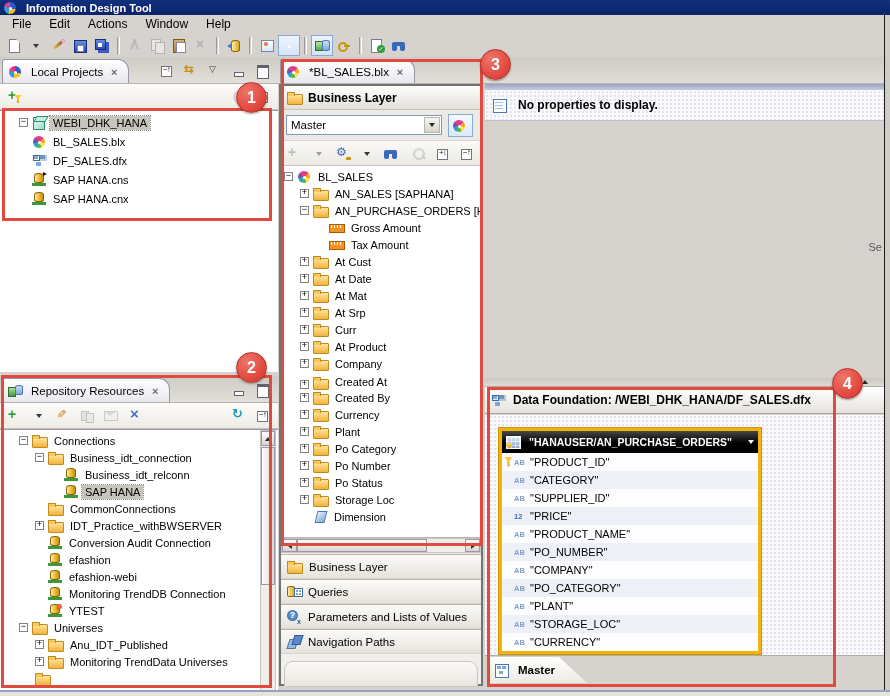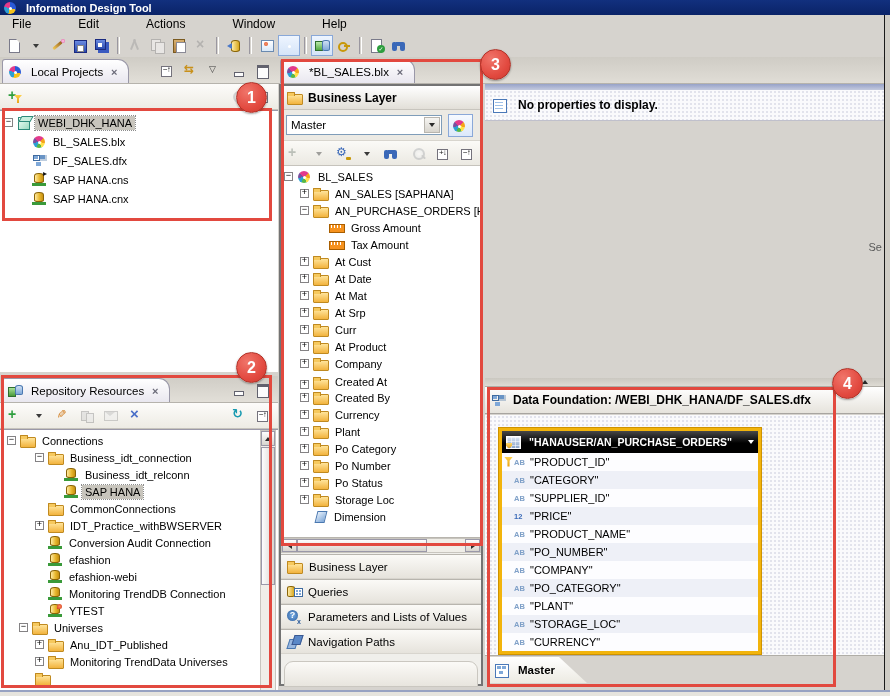--- a/index.html
+++ b/index.html
@@ -2,21 +2,21 @@
 <html><head>
 <meta charset="utf-8">
 <style>
   *{box-sizing:border-box;margin:0;padding:0;}
   html,body{width:890px;height:696px;}
   body{position:relative;font-family:"Liberation Sans","DejaVu Sans",sans-serif;background:#d6d3ce;overflow:hidden;}
 
   
   #titlebar{position:absolute;left:0;top:0;right:0;height:15px;background:linear-gradient(#12307e,#0a2368);display:flex;align-items:center;padding-left:3px;gap:5px;}
   #titlebar .ttl{color:#fff;font-size:11px;font-weight:bold;}
-  #menubar{position:absolute;left:0;top:15px;right:6px;height:18px;background:#d6d3ce;display:flex;align-items:center;padding-left:3px;font-size:12px;gap:29px;}
+  #menubar{position:absolute;left:0;top:15px;right:6px;height:18px;background:#d6d3ce;display:flex;align-items:center;padding-left:3px;font-size:12px;}
   .menu-item{padding:1px 9px;color:#000;}
   #toolbar{position:absolute;left:0;top:33px;right:6px;height:24px;background:#d6d3ce;display:flex;align-items:center;padding-left:3px;}
   .tbtn{width:22px;height:21px;display:flex;align-items:center;justify-content:center;border:1px solid transparent;position:relative;}
   .tbtn.pressed{border:1px solid #89a8d8;background:linear-gradient(#eef5ff,#d5e4f8);}
   .tbtn.disabled{opacity:.45;filter:grayscale(.9);}
   .tsep{width:3px;height:17px;border-left:1px solid #9a97a0;border-right:1px solid #ffffff;margin:0 4px;}
   #statusbar{position:absolute;left:0;right:0;bottom:0;height:6px;background:linear-gradient(#97a2c2 0 2px,#e6e4de 2px);}
   #win-edge{position:absolute;left:884px;top:15px;width:1px;bottom:6px;background:#1a1a1a;}
   #win-fill{position:absolute;left:885px;top:15px;right:0;bottom:6px;background:#cfccc5;}
 
@@ -324,21 +324,21 @@
     <span class="right">
         <span class="tbtn disabled">
           <span class="icn i-search"></span>
         </span>
         <span class="tbtn">
           <span class="icn i-expand-all"></span>
         </span>
       </span>
   </div>
   <div id="lp-tree" class="tree rh19">
-      <div class="trow sel" style="padding-left: 4px;">
+      <div class="trow sel" style="padding-left: 19px;">
         <span class="exp minus"></span>
         <span class="icn i-project"></span>
         <span class="tlabel">WEBI_DHK_HANA</span>
       </div>
       <div class="trow" style="padding-left: 19px;">
         <span class="exp none"></span>
         <span class="icn i-business-layer"></span>
         <span class="tlabel">BL_SALES.blx</span>
       </div>
       <div class="trow" style="padding-left: 19px;">
@@ -401,21 +401,21 @@
     <span class="right">
         <span class="tbtn">
           <span class="icn i-refresh"></span>
         </span>
         <span class="tbtn">
           <span class="icn i-collapse-all"></span>
         </span>
       </span>
   </div>
   <div id="rp-tree" class="tree rh17">
-      <div class="trow" style="padding-left: 7px;">
+      <div class="trow" style="padding-left: 19px;">
         <span class="exp minus"></span>
         <span class="icn i-folder"></span>
         <span class="tlabel">Connections</span>
       </div>
       <div class="trow" style="padding-left: 35px;">
         <span class="exp minus"></span>
         <span class="icn i-folder"></span>
         <span class="tlabel">Business_idt_connection</span>
       </div>
       <div class="trow" style="padding-left: 51px;">

